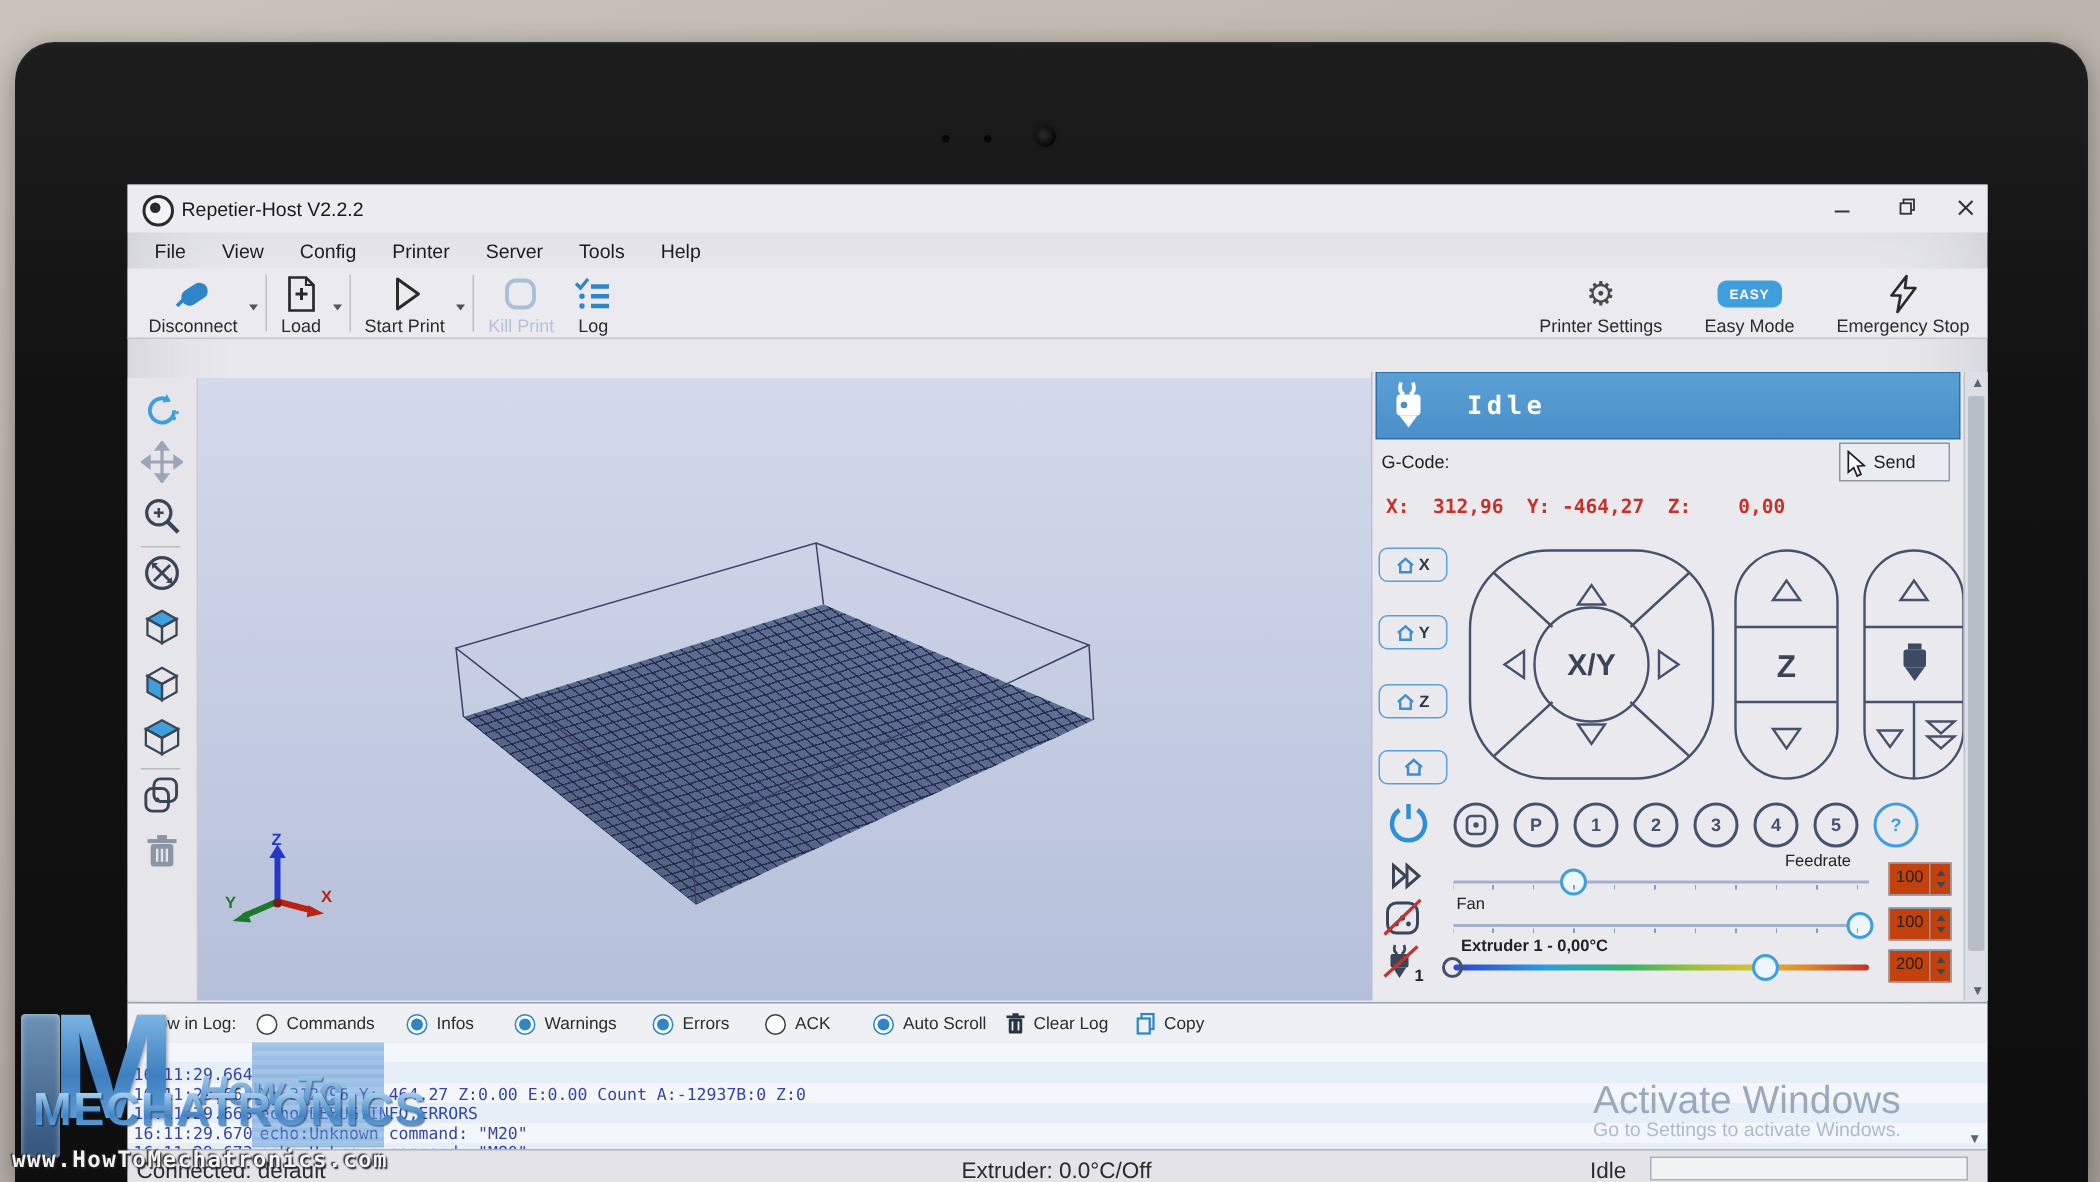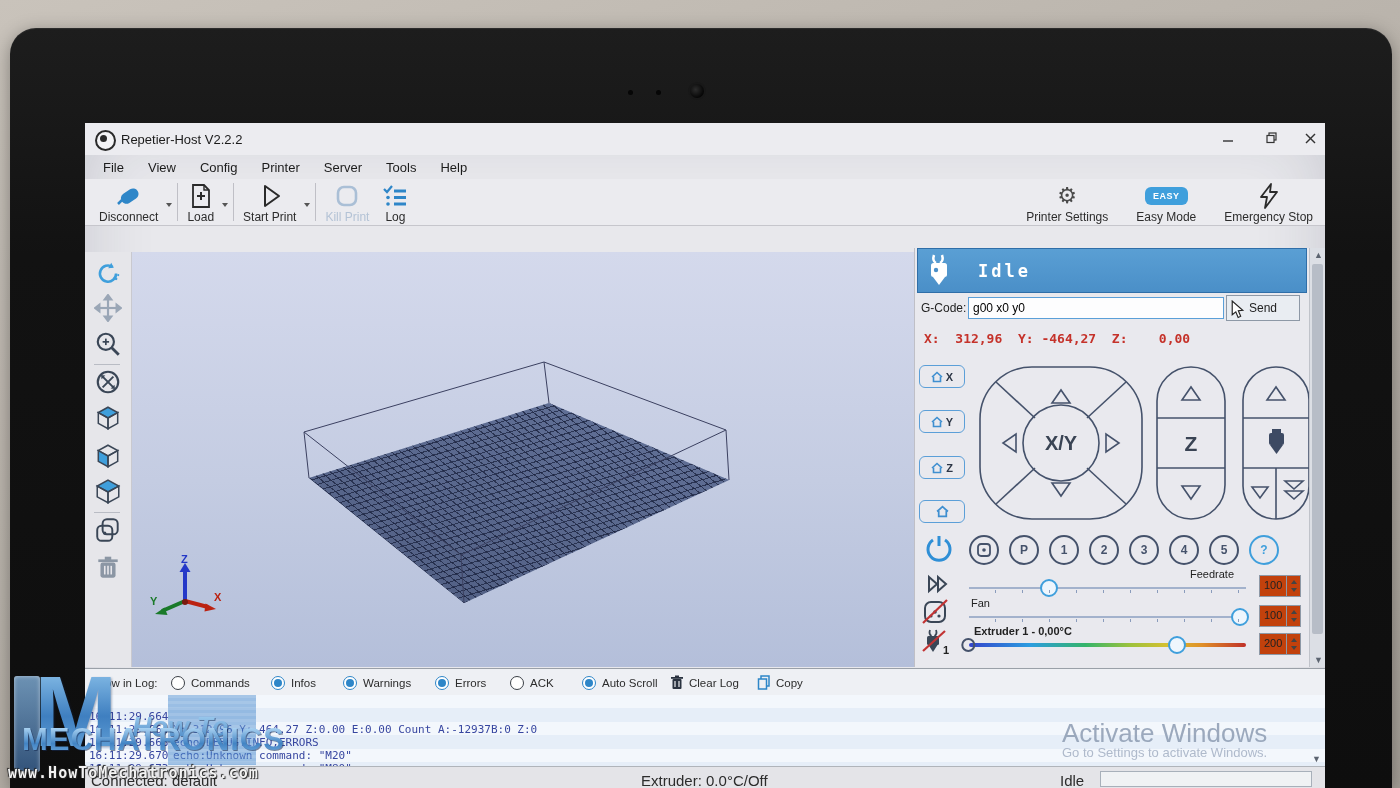--- a/index.html
+++ b/index.html
@@ -371,21 +371,20 @@
         <path d="M8,2 q-2,6 2,8" fill="none" stroke="#fff" stroke-width="2.5"></path>
         <path d="M16,2 q2,6 -2,8" fill="none" stroke="#fff" stroke-width="2.5"></path>
         <rect x="5" y="10" width="16" height="14" rx="2.5" fill="#fff"></rect>
         <path d="M7,24 h12 l-6,8 z" fill="#fff"></path>
         <circle cx="10" cy="17" r="2.2" fill="#4a8fc8"></circle>
       </svg>
       <span class="bannertext">Idle</span>
     </div>
 
     <span class="gclabel">G-Code:</span>
-    <input class="gcinput" value="g00 x0 y0" style="">
     <div class="sendbtn">
         <span>Send</span>
       </div>
     <svg class="cursor" width="15" height="19" viewBox="0 0 12 18" style="left:315px;top:52px">
       <path d="M1,1 L1,14 L4.4,11.2 L6.6,16.5 L9,15.4 L6.8,10.2 L11,9.8 Z" fill="#fff" stroke="#222" stroke-width="1.1"></path>
     </svg>
 
     <div class="coords">X:  312,96  Y: -464,27  Z:    0,00</div>
 
     <div class="homebtn" style="top:117px">

